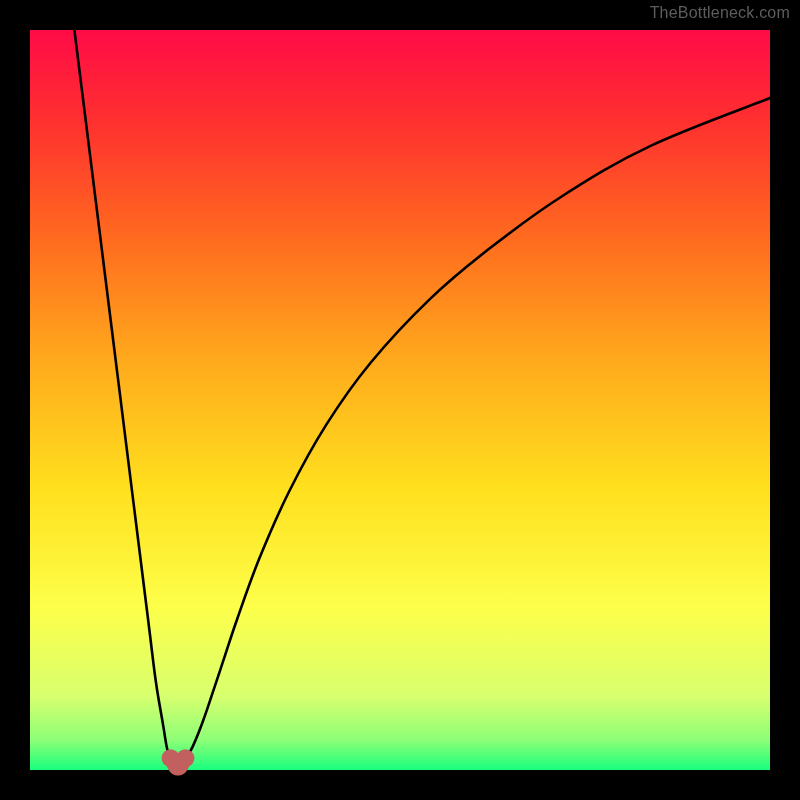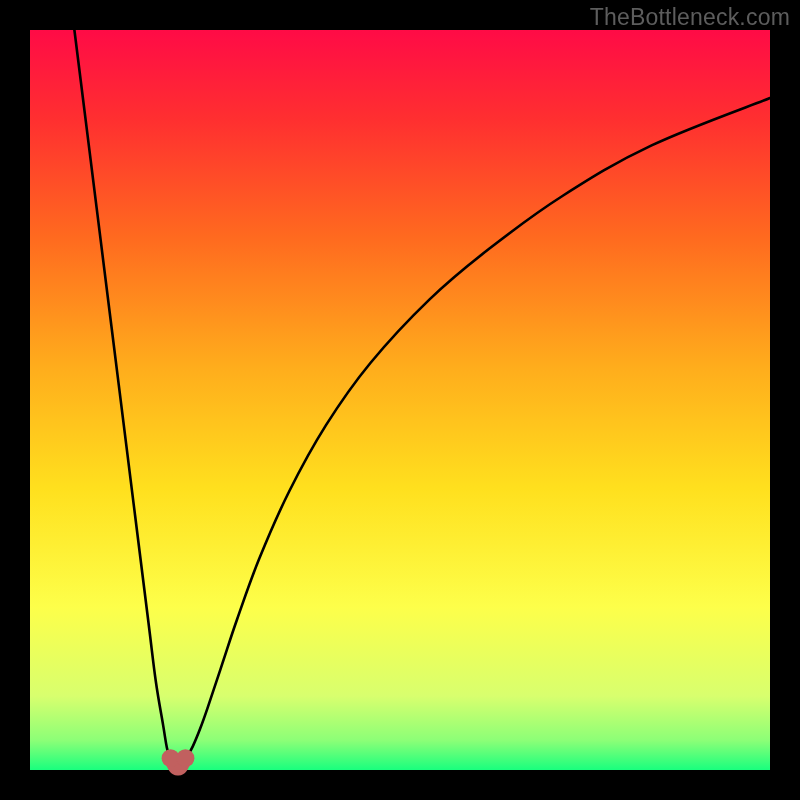--- a/index.html
+++ b/index.html
@@ -14,21 +14,21 @@
   #stage {
     position: relative;
     width: 800px;
     height: 800px;
   }
   #watermark {
     position: absolute;
     top: 4px;
     right: 10px;
     color: #5d5d5d;
-    font-size: 23px;
+    font-size: 16px;
     font-weight: 400;
     letter-spacing: 0.2px;
     z-index: 10;
   }
   svg {
     display: block;
   }
 </style>
 </head>
 <body>

